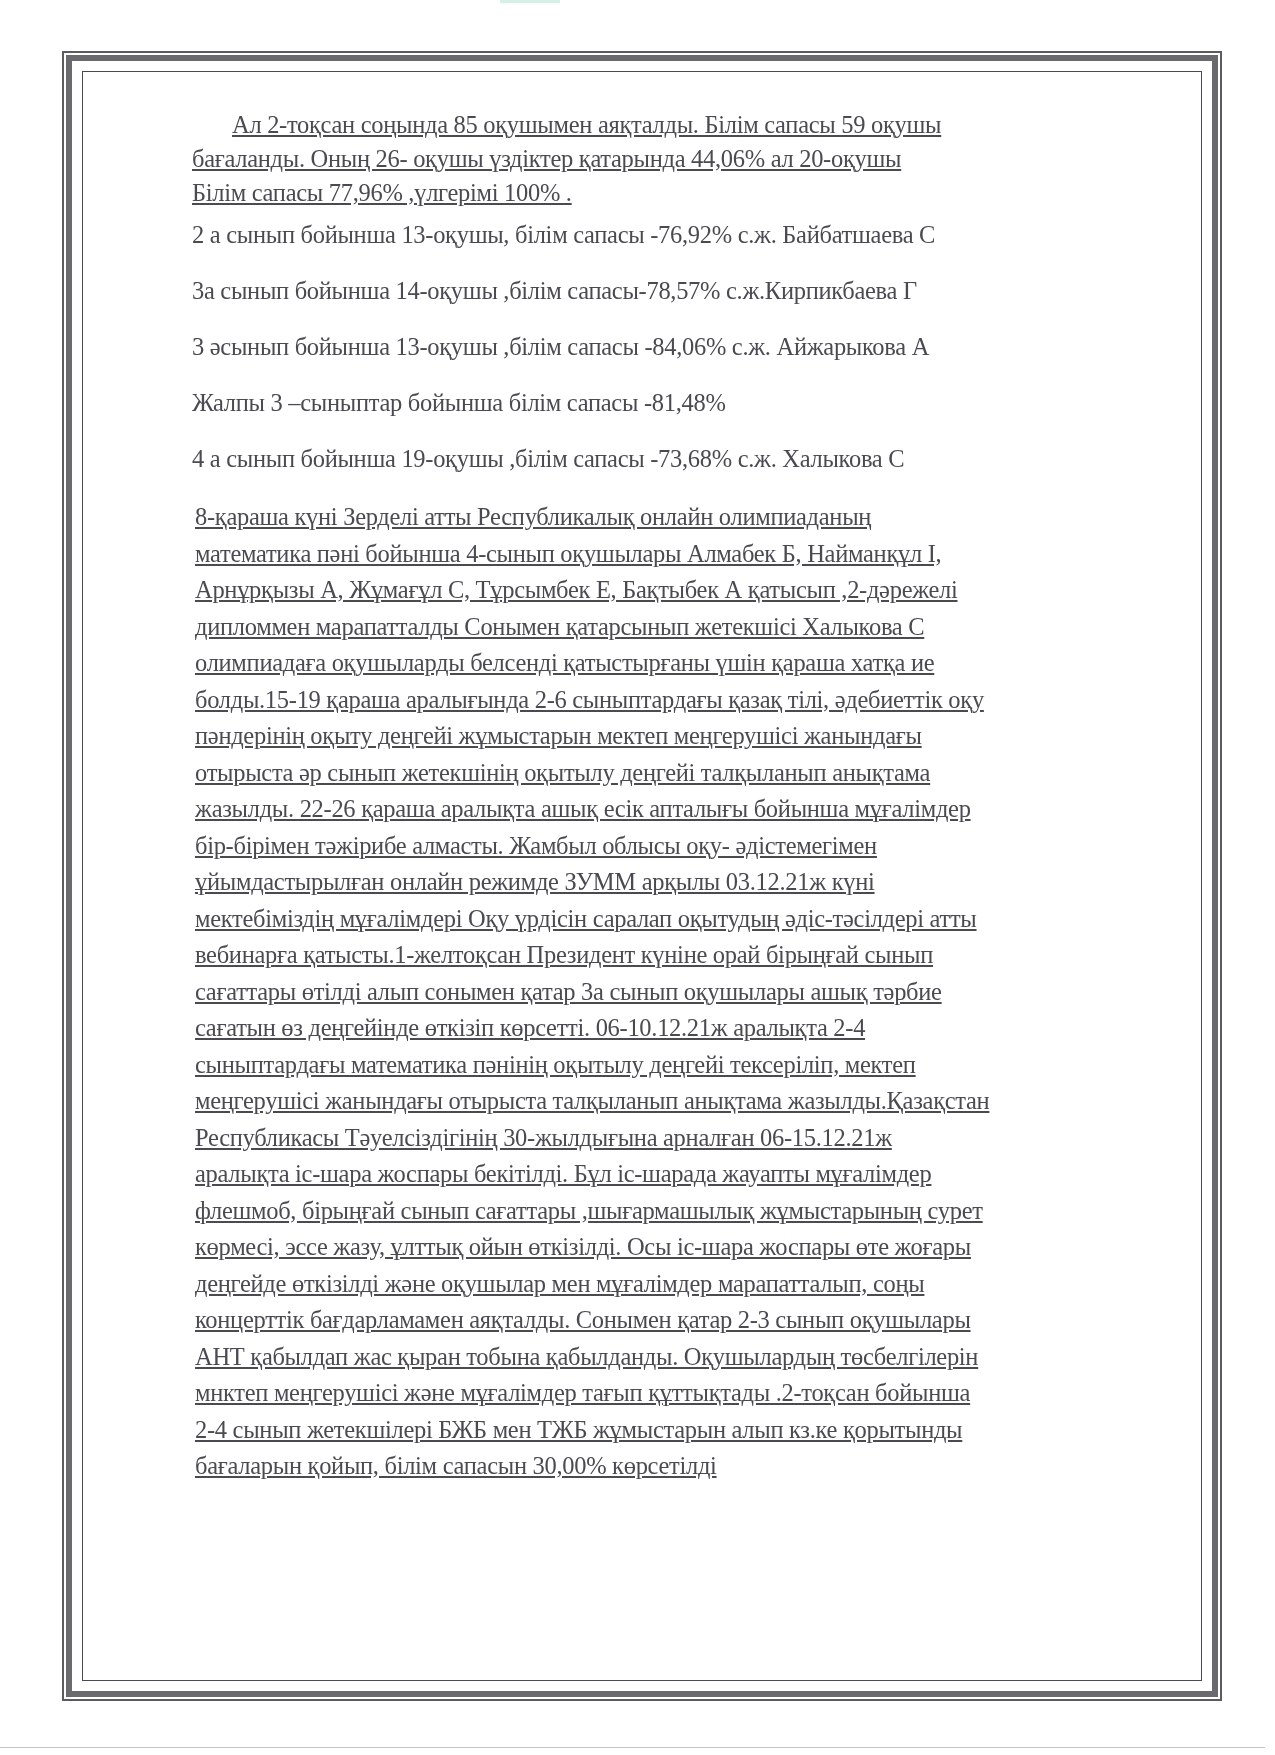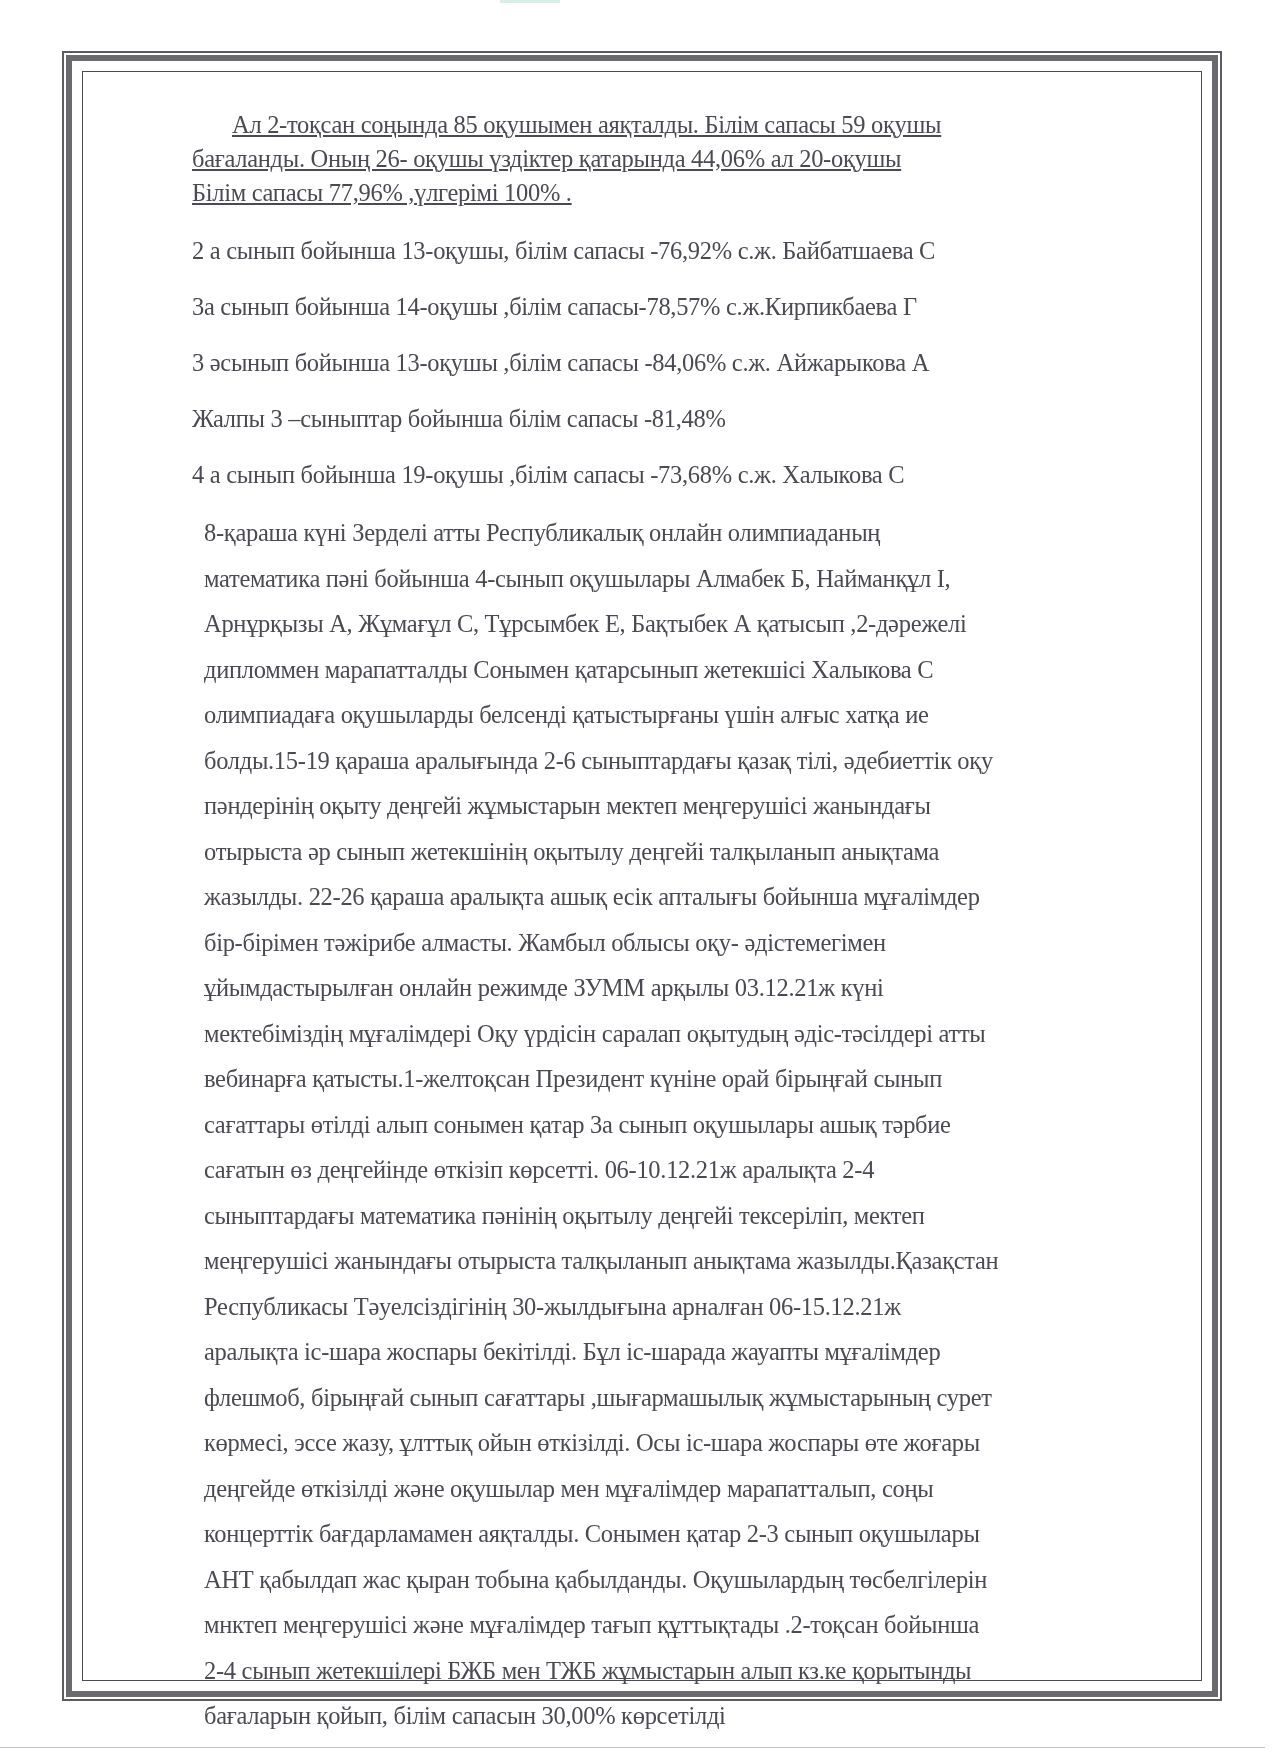--- a/index.html
+++ b/index.html
@@ -26,24 +26,24 @@
     box-sizing: border-box;
   }
   .content {
     position: absolute; left: 192px; top: 108px; width: 940px;
     font-family: "Liberation Serif", "DejaVu Serif", serif;
     font-size: 24.5px; color: #4a4a52;
     letter-spacing: -0.3px;
   }
   .intro p { margin: 0; line-height: 34px; text-decoration: underline; }
   .intro p.first { text-indent: 40px; }
-  .classes { margin-top: 26px; }
+  .classes { margin-top: 10px; }
   .classes p { margin: 0 0 26px 0; line-height: 30px; }
   .report { margin-top: 2px; }
-  .report p { margin: 12px; line-height: 33.5px; white-space: nowrap; }
+  .report p { margin: 3px; line-height: 33.5px; white-space: nowrap; text-decoration: underline; }
   .bottom-rule {
     position: absolute; left: 0; right: 10px; top: 1747px;
     border-top: 1px solid #c4c4c8;
   }
   .top-mark {
     position: absolute; left: 500px; top: 0; width: 60px; height: 3px; background: #d8efe6;
   }
 </style>
 </head>
 <body>
@@ -71,21 +71,21 @@
     <p>3 әсынып бойынша 13-оқушы ,білім сапасы -84,06% с.ж. Айжарыкова А</p>
     <p>Жалпы 3 –сыныптар бойынша білім сапасы -81,48%</p>
     <p>4 а сынып бойынша 19-оқушы ,білім сапасы -73,68% с.ж. Халыкова С</p>
   </div>
 
   <div class="report">
     <p>8-қараша күні Зерделі атты Республикалық онлайн олимпиаданың</p>
     <p>математика пәні бойынша 4-сынып оқушылары Алмабек Б, Найманқұл І,</p>
     <p>Арнұрқызы А, Жұмағұл С, Тұрсымбек Е, Бақтыбек А қатысып ,2-дәрежелі</p>
     <p>дипломмен марапатталды Сонымен қатарсынып жетекшісі Халыкова С</p>
-    <p>олимпиадаға оқушыларды белсенді қатыстырғаны үшін алғыс хатқа ие</p>
+    <p>олимпиадаға оқушыларды белсенді қатыстырғаны үшін қараша хатқа ие</p>
     <p>болды.15-19 қараша аралығында 2-6 сыныптардағы қазақ тілі, әдебиеттік оқу</p>
     <p>пәндерінің оқыту деңгейі жұмыстарын мектеп меңгерушісі жанындағы</p>
     <p>отырыста әр сынып жетекшінің оқытылу деңгейі талқыланып анықтама</p>
     <p>жазылды. 22-26 қараша аралықта ашық есік апталығы бойынша мұғалімдер</p>
     <p>бір-бірімен тәжірибе алмасты. Жамбыл облысы оқу- әдістемегімен</p>
     <p>ұйымдастырылған онлайн режимде ЗУММ арқылы 03.12.21ж күні</p>
     <p>мектебіміздің мұғалімдері Оқу үрдісін саралап оқытудың әдіс-тәсілдері атты</p>
     <p>вебинарға қатысты.1-желтоқсан Президент күніне орай бірыңғай сынып</p>
     <p>сағаттары өтілді алып сонымен қатар 3а сынып оқушылары ашық тәрбие</p>
     <p>сағатын өз деңгейінде өткізіп көрсетті. 06-10.12.21ж аралықта 2-4</p>

